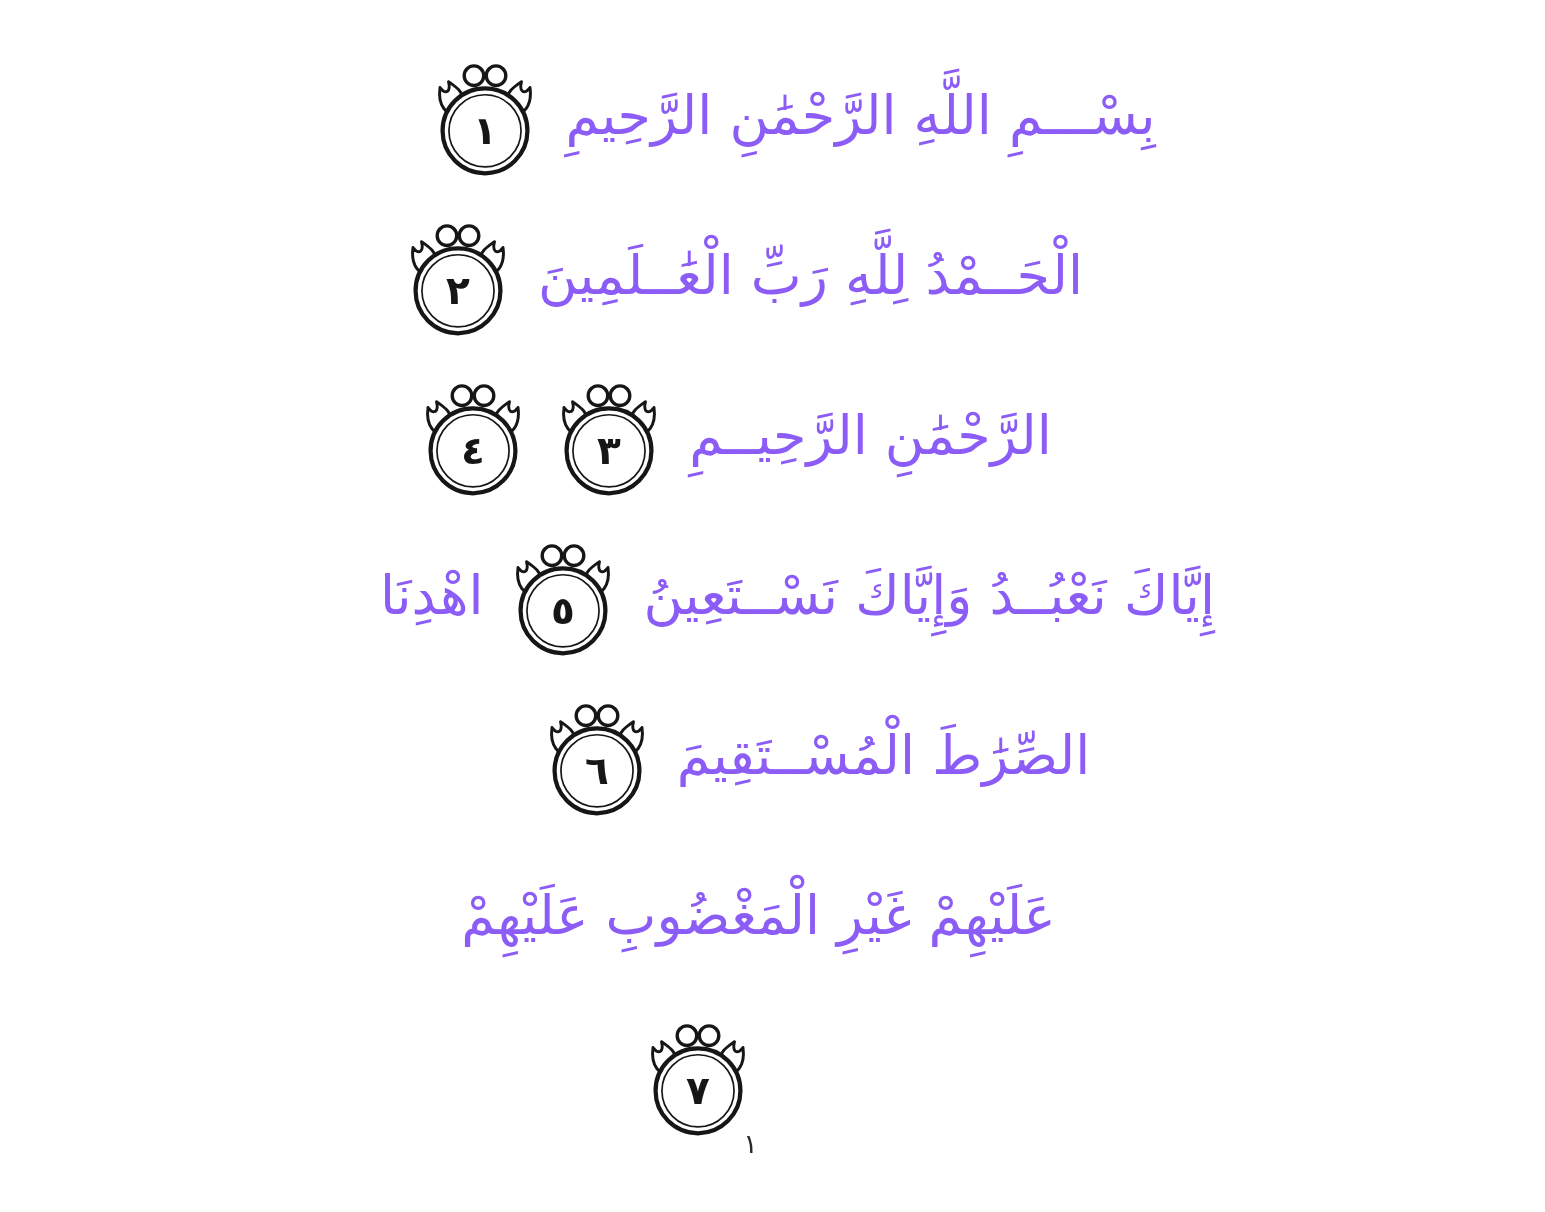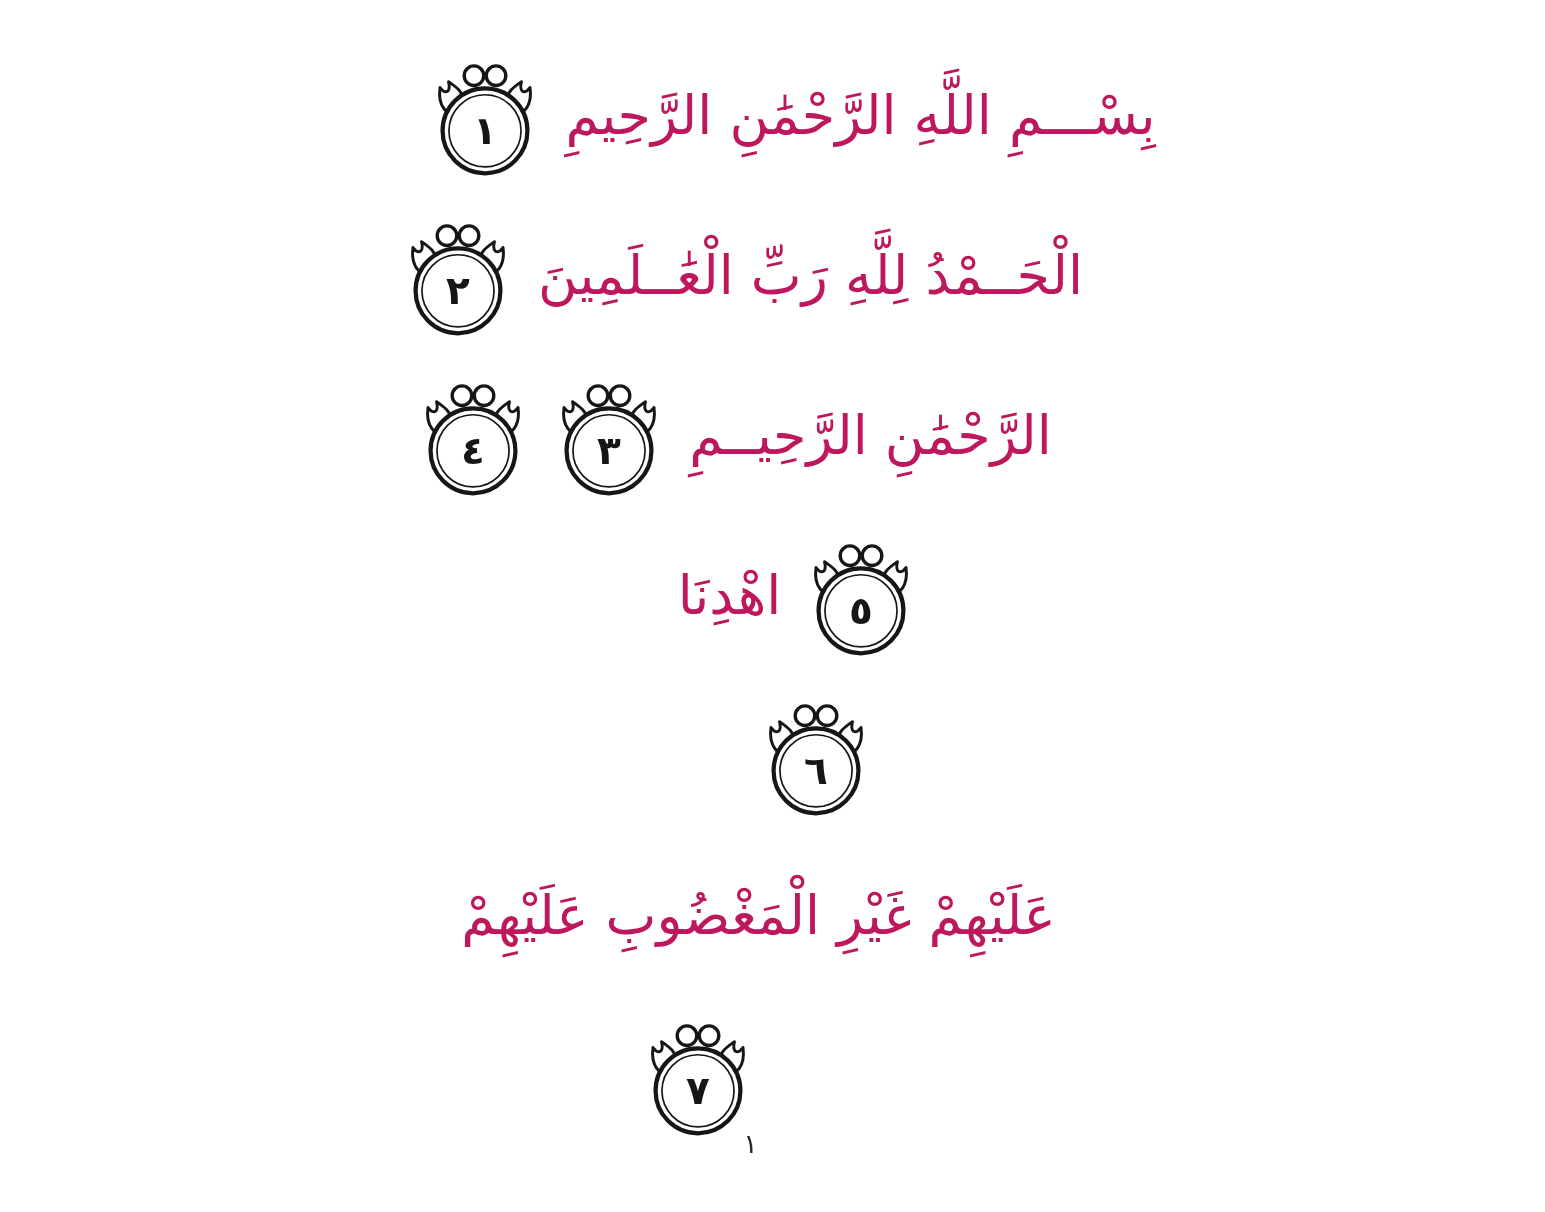--- a/index.html
+++ b/index.html
@@ -16,21 +16,21 @@
     display:flex;flex-direction:column;align-items:center;
   }
   .line{
     height:160px;
     display:flex;direction:rtl;
     align-items:center;justify-content:center;
     gap:24px;white-space:nowrap;
   }
   .ayah{
     font-size:54px;line-height:1.1;
-    color:#be185d;
+    color:#8b5cf6;
   }
   .medallion-svg{
     width:112px;height:121px;flex:none;
     transform:translateY(5px);
   }
   .digit{
     font-family:"DejaVu Sans",sans-serif;
     font-size:46px;font-weight:bold;
     fill:#161616;text-anchor:middle;
   }
@@ -90,28 +90,30 @@
         <use href="#medallion-shape"></use>
         <text class="digit" x="66" y="97">٣</text>
       </svg>
       <svg class="medallion-svg" viewBox="0 0 132 142">
         <use href="#medallion-shape"></use>
         <text class="digit" x="66" y="97">٤</text>
       </svg>
     </div>
 
     <div class="line n4">
+      <span class="ayah">إِيَّاكَ نَعْبُــدُ وَإِيَّاكَ نَسْــتَعِينُ</span>
       <svg class="medallion-svg" viewBox="0 0 132 142">
         <use href="#medallion-shape"></use>
         <text class="digit" x="66" y="97">٥</text>
       </svg>
       <span class="ayah">اهْدِنَا</span>
     </div>
 
     <div class="line n5">
+      <span class="ayah">الصِّرَٰطَ الْمُسْــتَقِيمَ</span>
       <svg class="medallion-svg" viewBox="0 0 132 142">
         <use href="#medallion-shape"></use>
         <text class="digit" x="66" y="97">٦</text>
       </svg>
     </div>
 
     <div class="line n6">
       <span class="ayah">عَلَيْهِمْ غَيْرِ الْمَغْضُوبِ عَلَيْهِمْ</span>
     </div>
 

